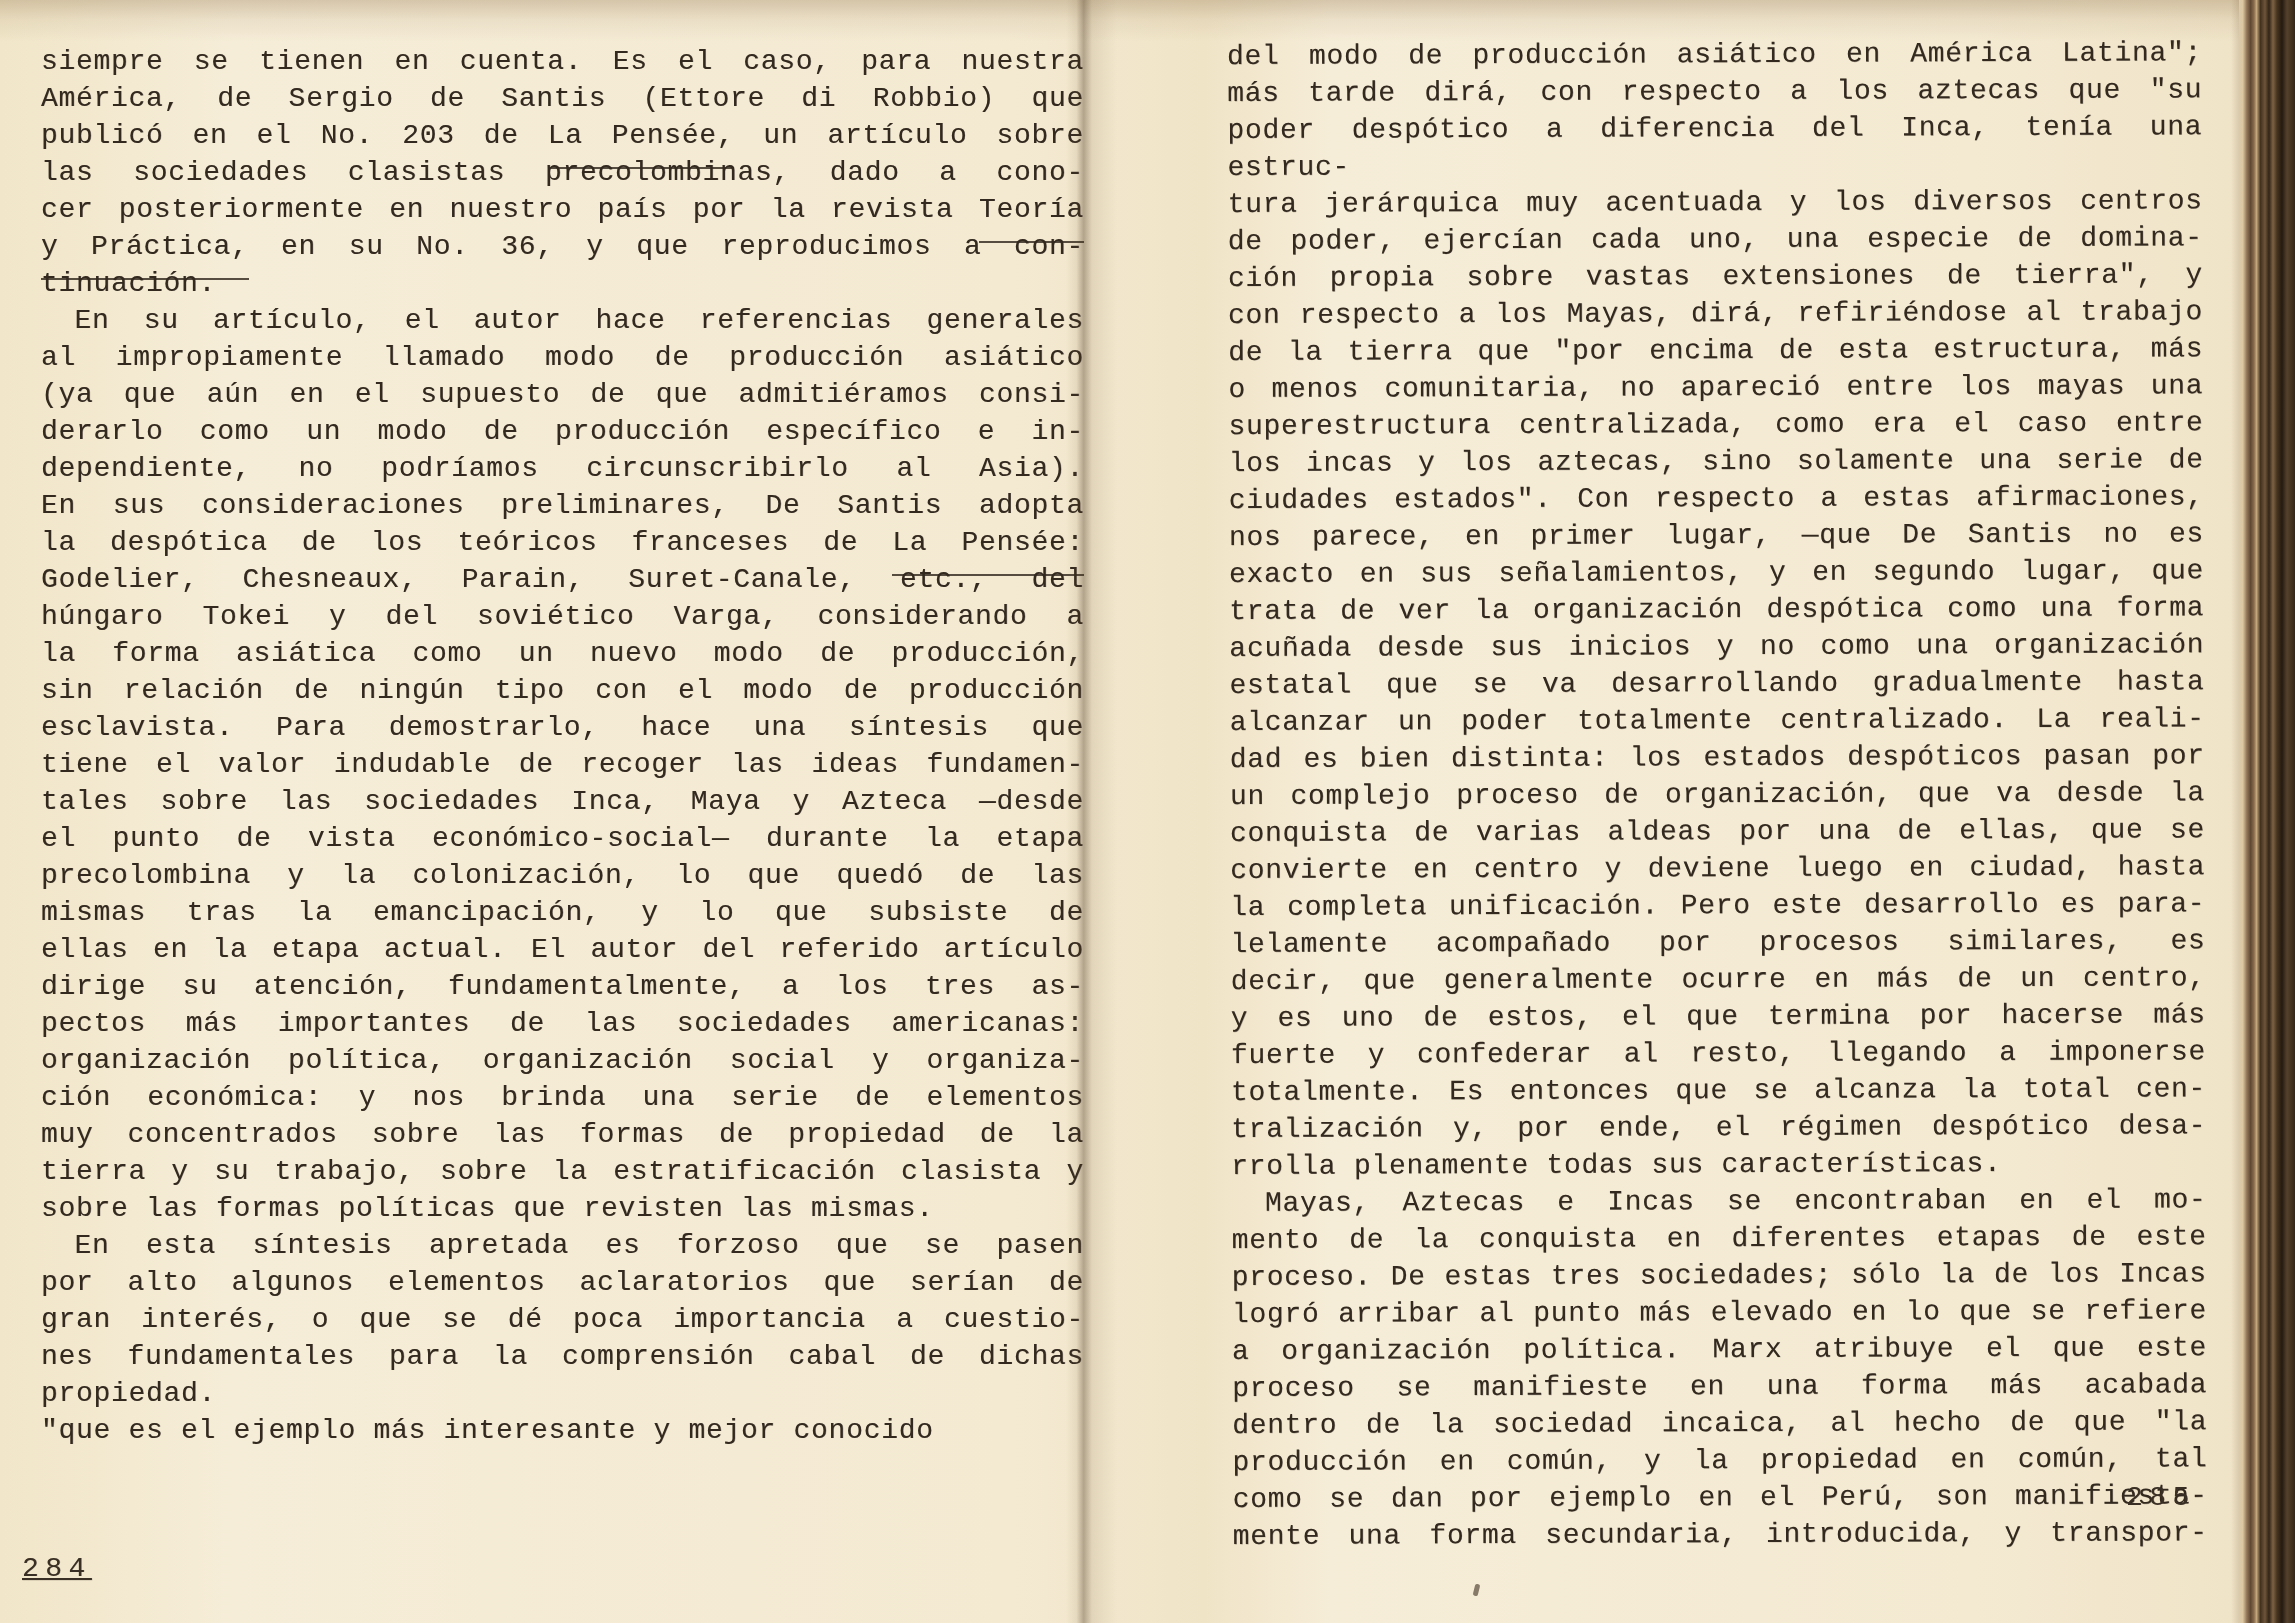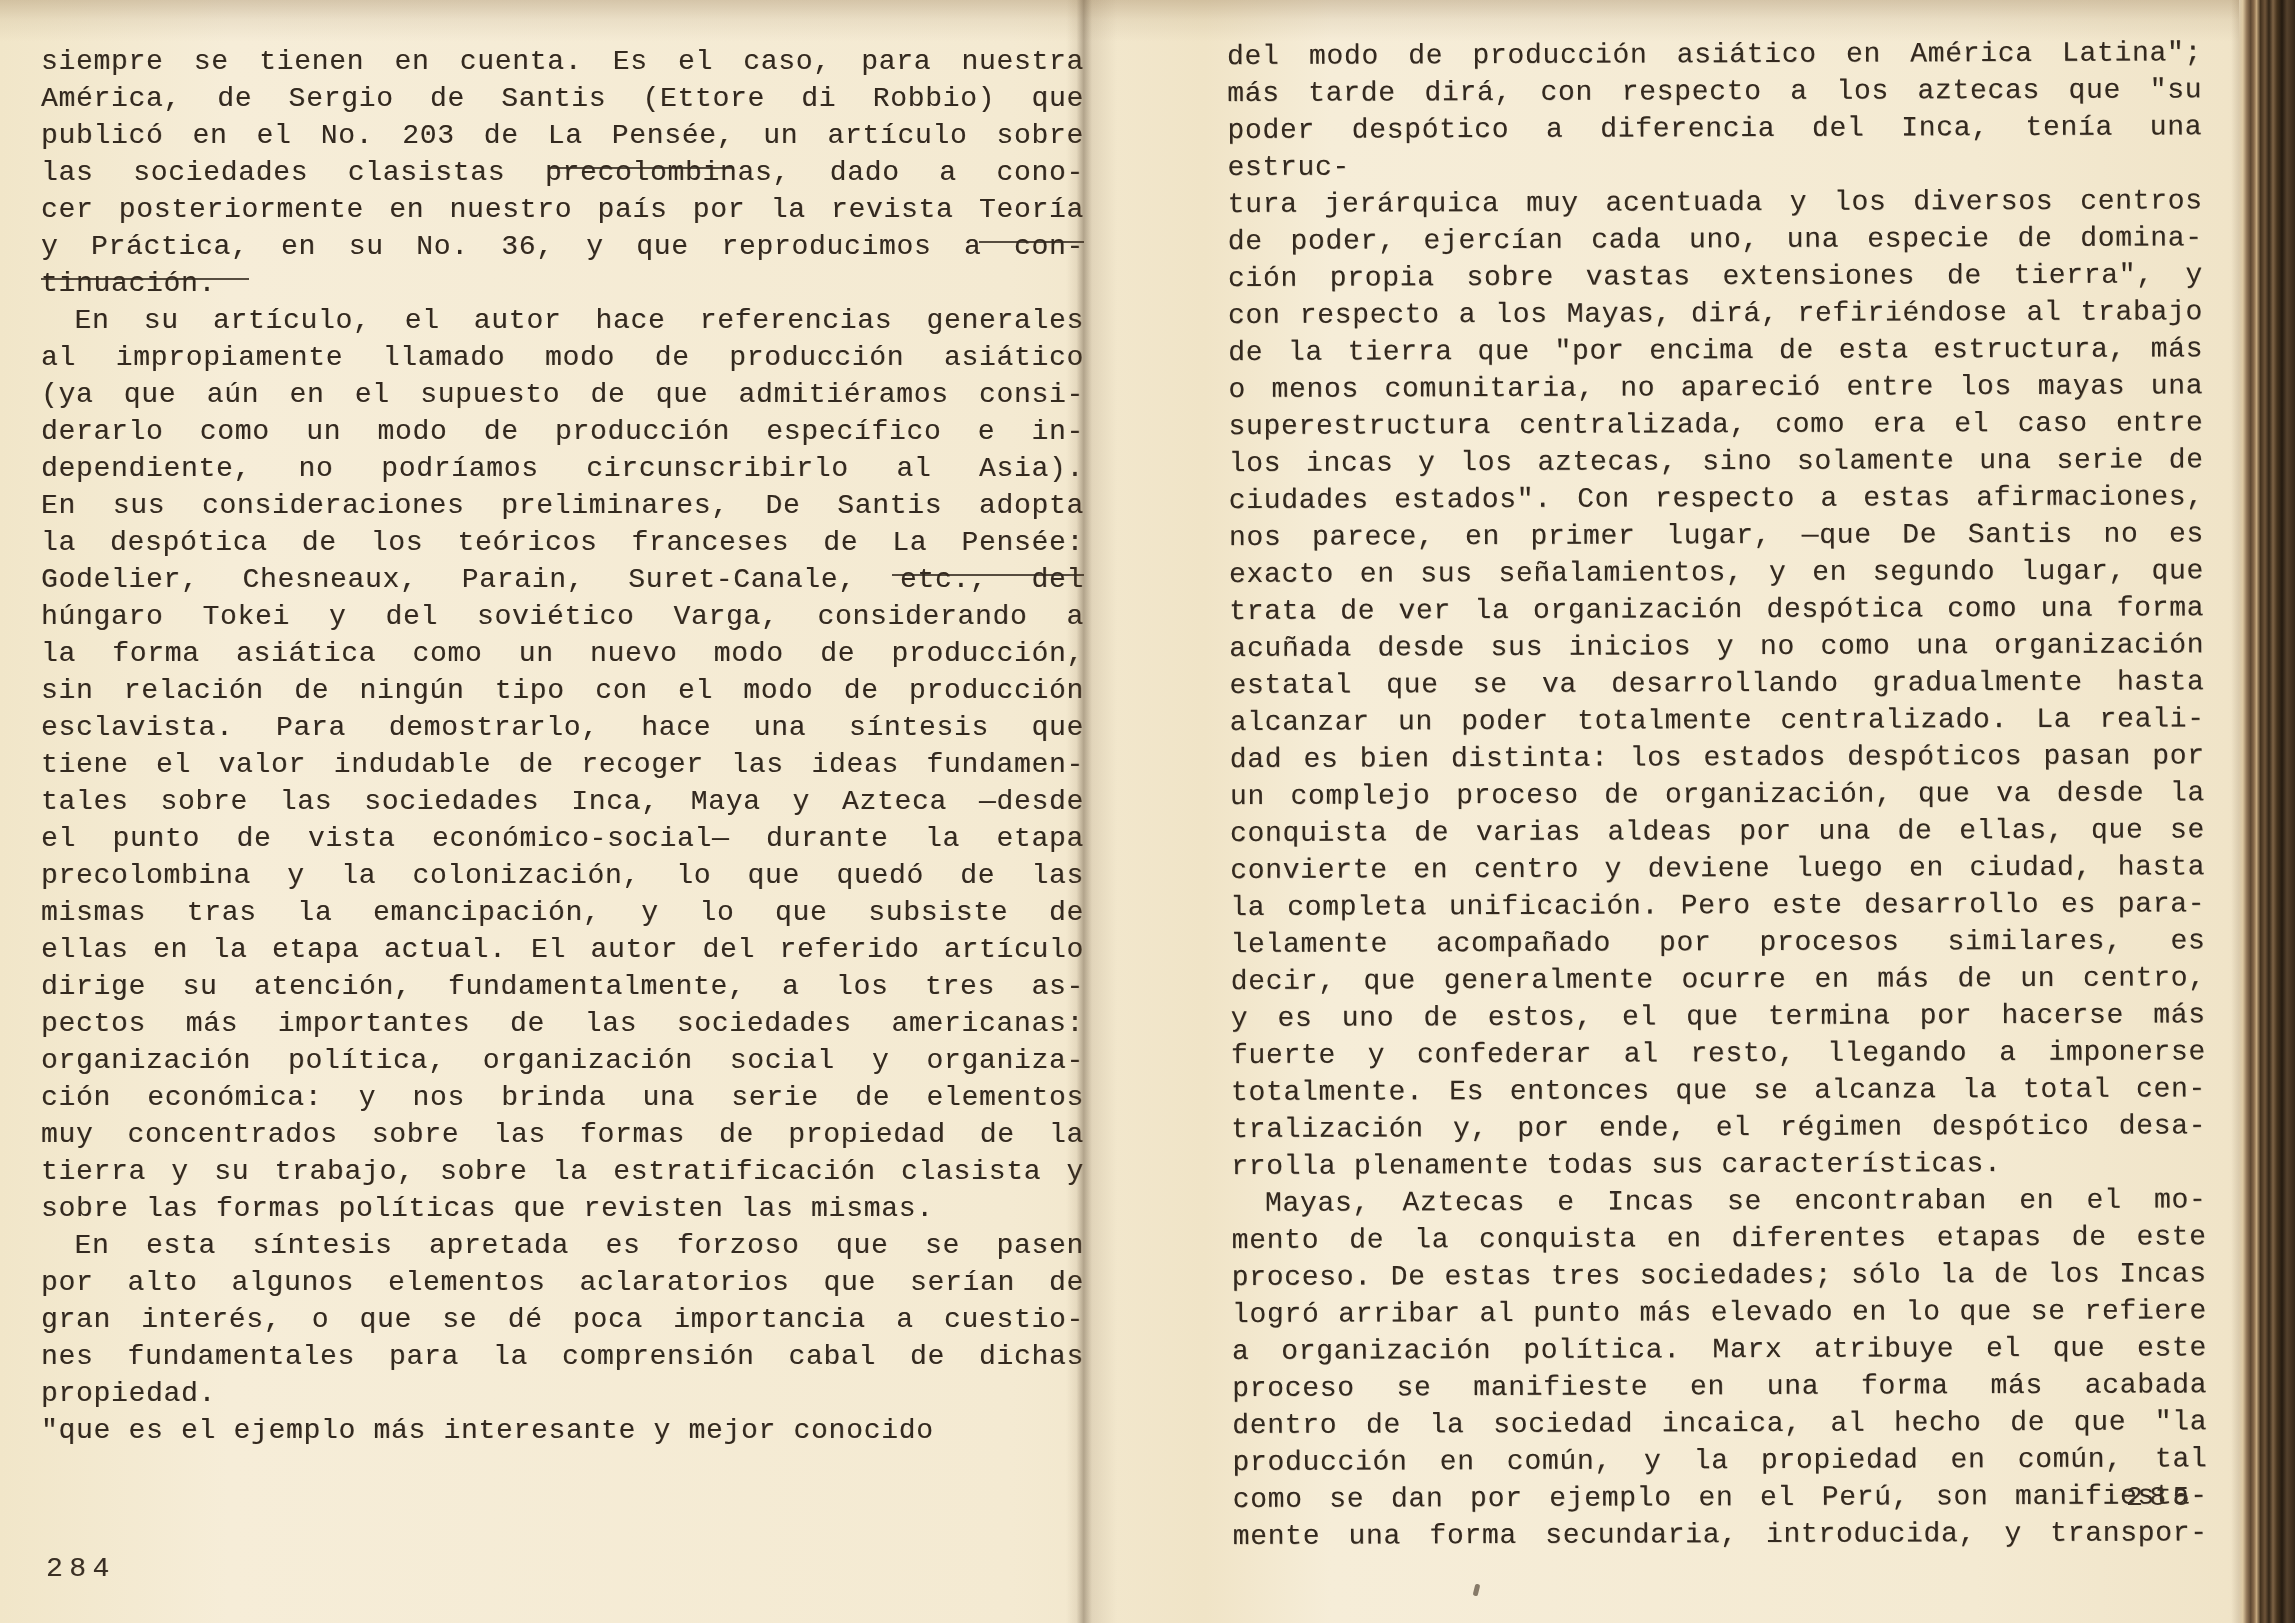--- a/index.html
+++ b/index.html
@@ -62,21 +62,21 @@
   #left-col{left:41px;top:43px;width:1043px;}
   #right-col{left:1227px;top:38px;width:975px;transform:rotate(-0.22deg);transform-origin:left top;}
   .line{text-align:justify;text-align-last:justify;}
   .line.end{text-align-last:left;}
   .line.ind{text-indent:2ch;}
   .u{border-bottom:2.6px solid rgba(51,41,31,0.82);padding-bottom:16px;}
   .page-num{
     position:absolute;color:#3a2f24;font-size:28px;letter-spacing:6.5px;
     text-shadow:0.4px 0.4px 0.6px rgba(51,41,31,0.3);
   }
-  #num-left{left:46px;top:1553px;}
+  #num-left{left:22px;top:1553px;text-decoration:underline;}
   #num-right{left:2126px;top:1482px;}
   .stray-mark{
     position:absolute;left:1474px;top:1584px;width:4.6px;height:11.8px;
     background:rgba(62,47,30,0.6);border-radius:2px;transform:rotate(14deg);
   }
 </style>
 </head>
 <body>
 
 <div class="spread">

